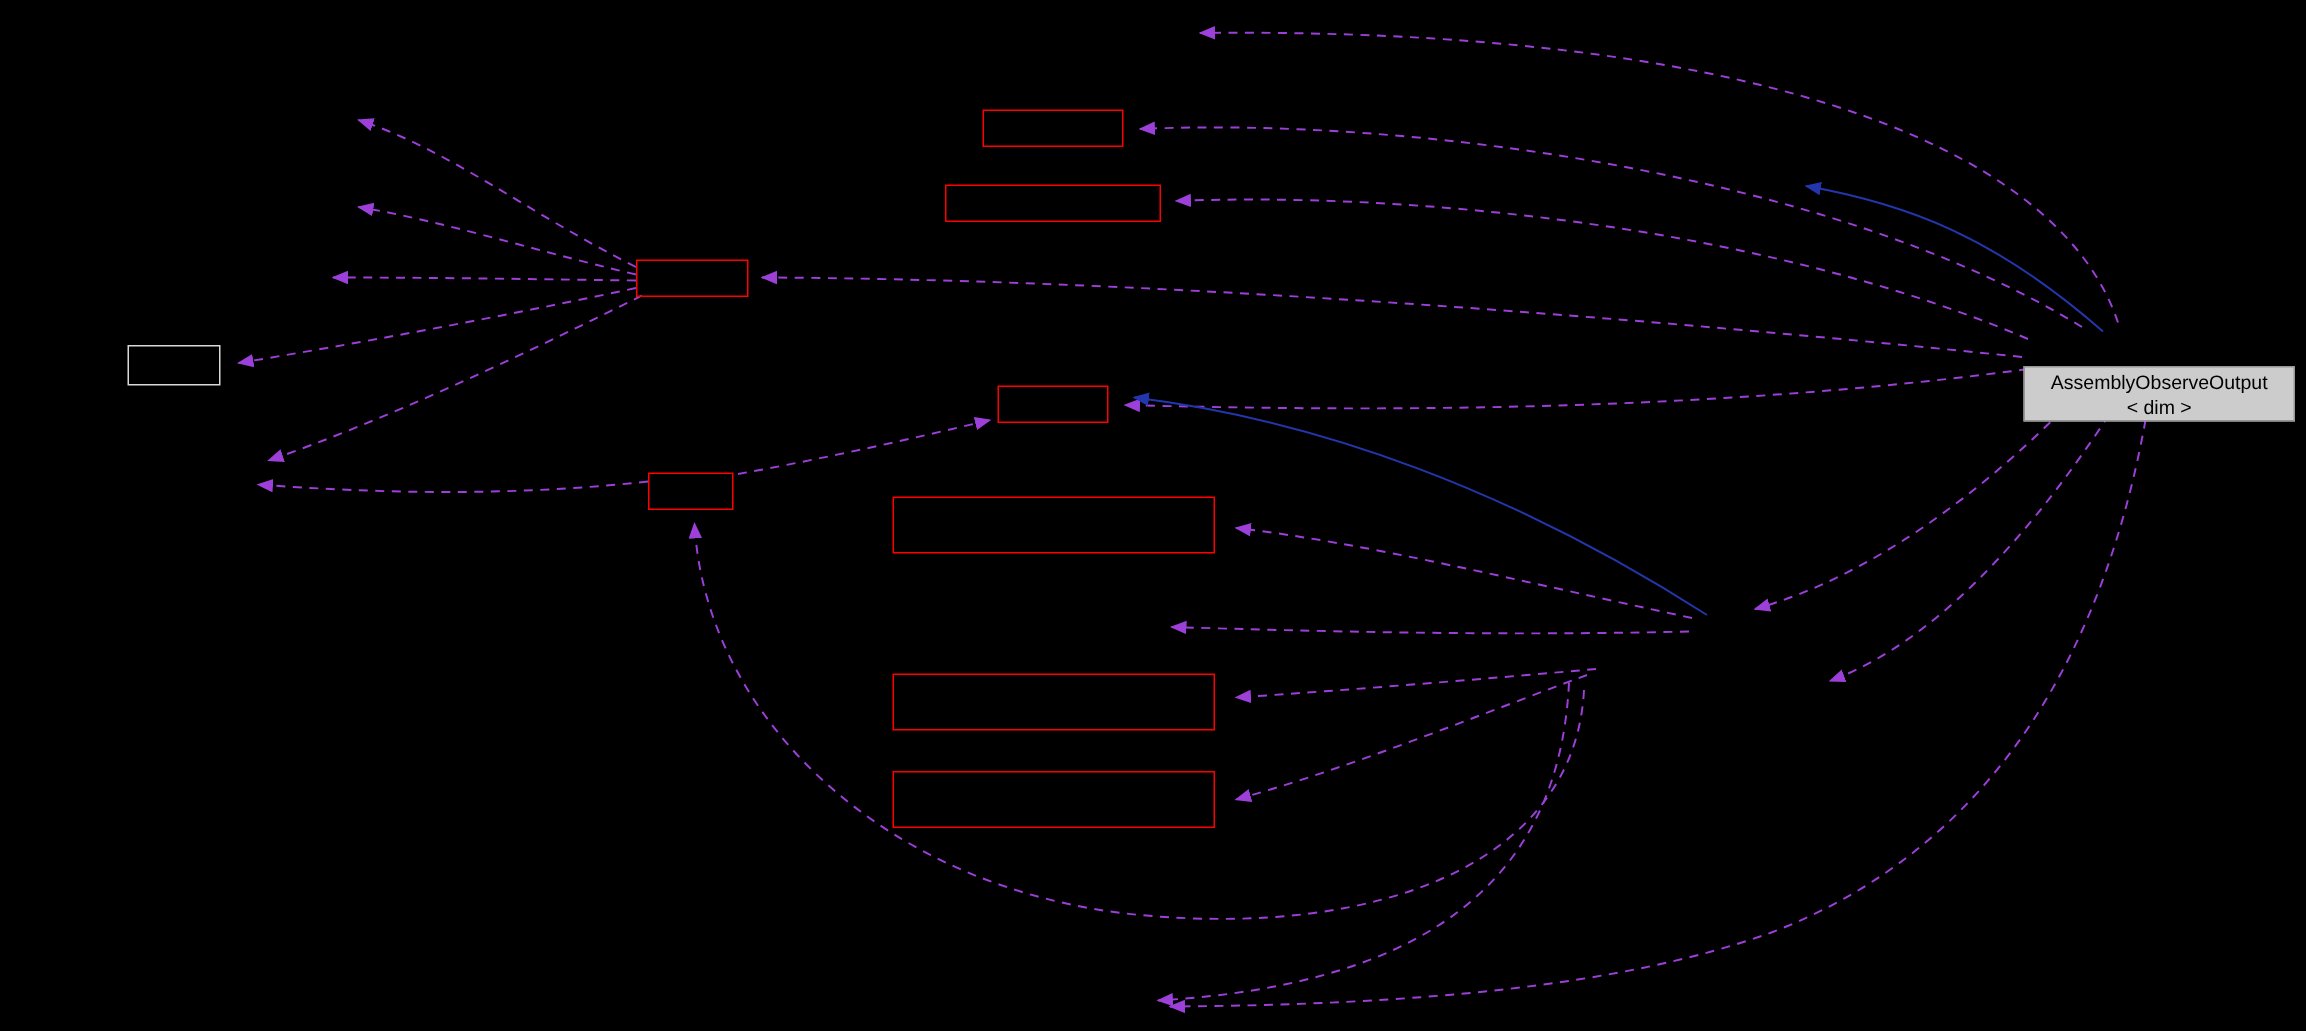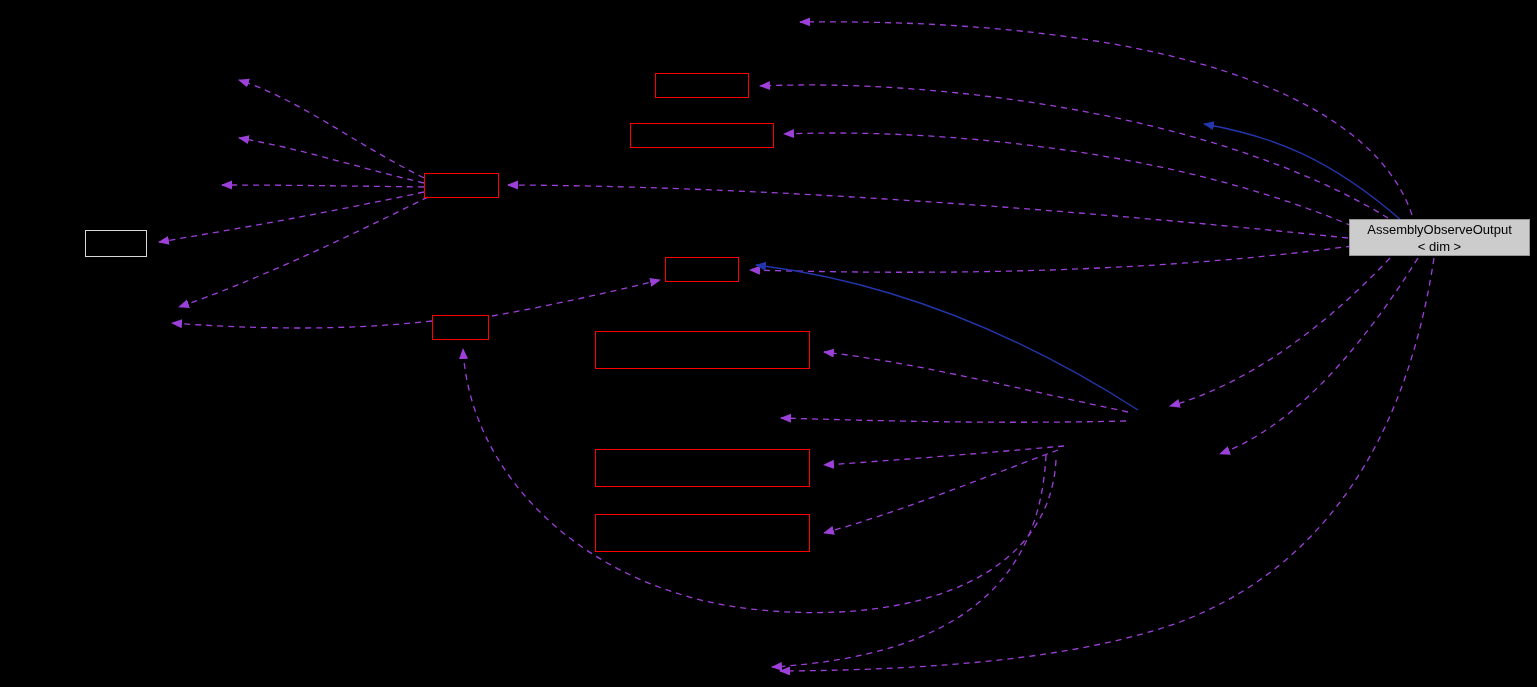--- a/index.html
+++ b/index.html
@@ -24,20 +24,21 @@
     position:absolute;
     box-sizing:border-box;
     background:var(--main-node-fill,#cccccc);
     border:1px solid var(--main-node-border,#969696);
     color:var(--main-node-text,#000000);
     font-size:13px;
     line-height:17px;
     text-align:center;
     padding-top:1px;
     white-space:nowrap;
+    margin-top:25px;
   }
 </style>
 </head>
 <body>
 
 <div class="stage">
   <svg width="1537" height="687" viewBox="0 0 1537 687">
       <defs>
         <marker id="arrow-dashed" markerWidth="12" markerHeight="10" refX="10" refY="4.5" orient="auto" markerUnits="userSpaceOnUse">
           <path d="M0,0 L11,4.5 L0,9 Z" fill="#9d3fd9"></path>

